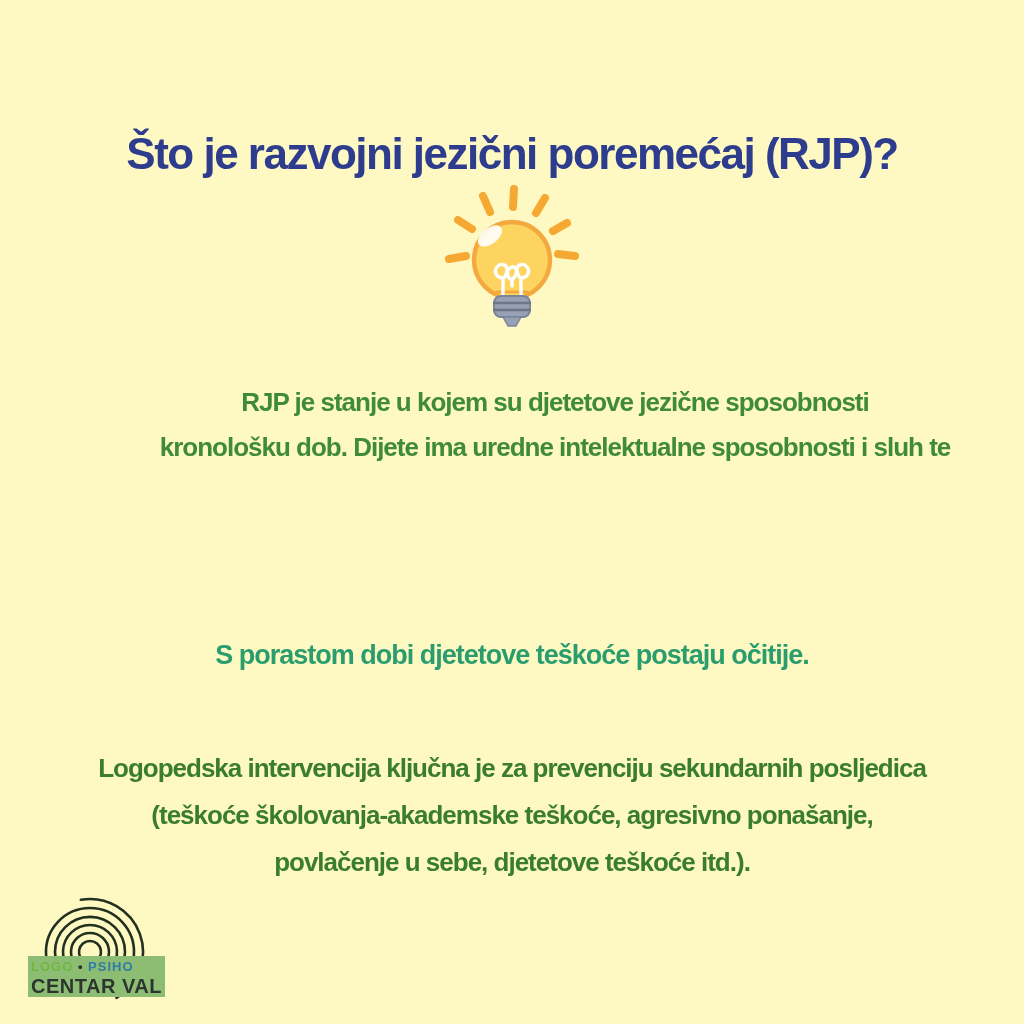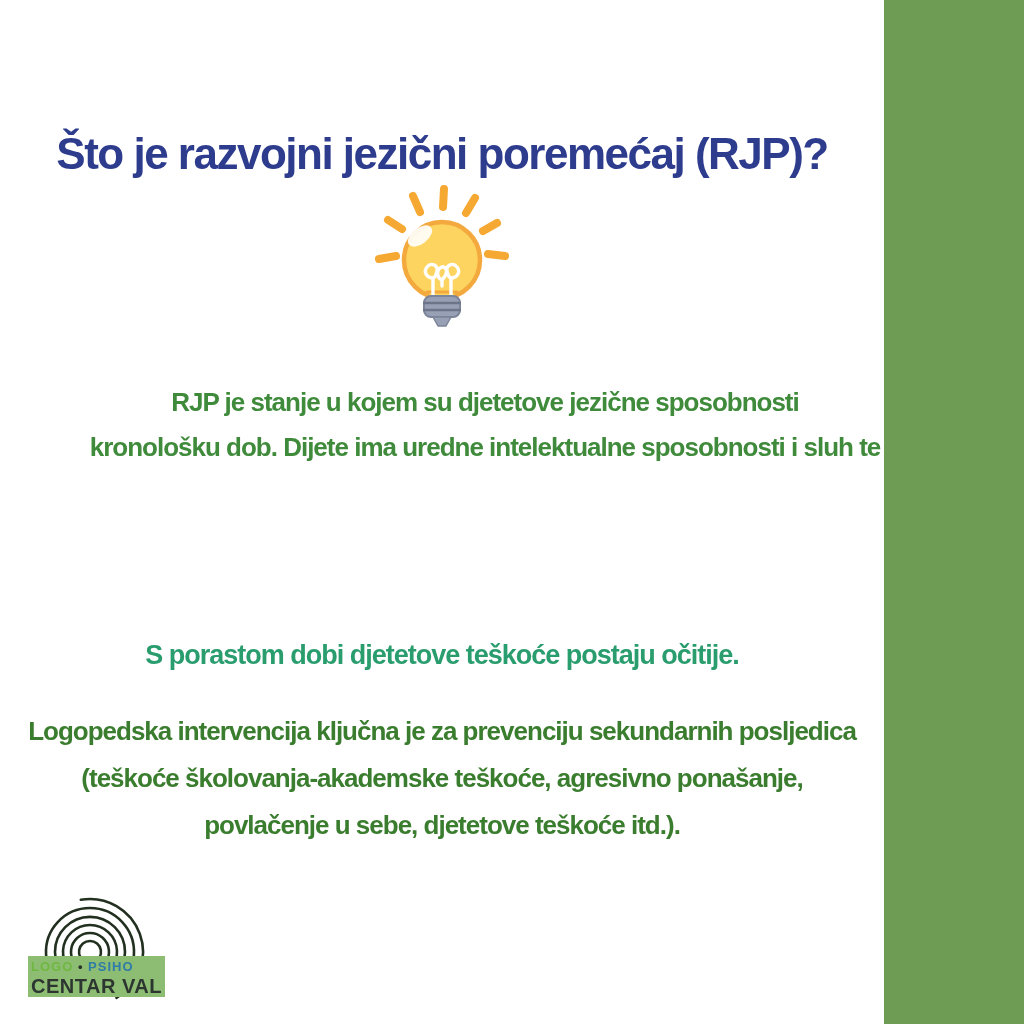--- a/index.html
+++ b/index.html
@@ -2,23 +2,23 @@
 <html><head>
 <meta charset="utf-8">
 <style>
   html, body {
     margin: 0;
     padding: 0;
     background: #6f9c55;
   }
   .poster {
     position: relative;
-    width: 884px;
+    width: 1024px;
     height: 1024px;
-    background: #ffffff;
+    background: #fef9c3;
     overflow: hidden;
     font-family: "Liberation Sans", sans-serif;
     font-weight: bold;
   }
   .page-title {
     position: absolute;
     top: 100px;
     left: 0;
     width: 100%;
     text-align: center;
@@ -52,21 +52,21 @@
     left: 0;
     width: 100%;
     text-align: center;
     font-size: 27px;
     letter-spacing: -1px;
     color: #2a9d6e;
     margin-top: 24px;
   }
   .para2 {
     position: absolute;
-    top: 708px;
+    top: 745px;
     left: 0;
     width: 100%;
     text-align: center;
     font-size: 26px;
     letter-spacing: -1px;
     line-height: 47px;
     color: #3a7d2e;
   }
   .logo {
     position: absolute;

